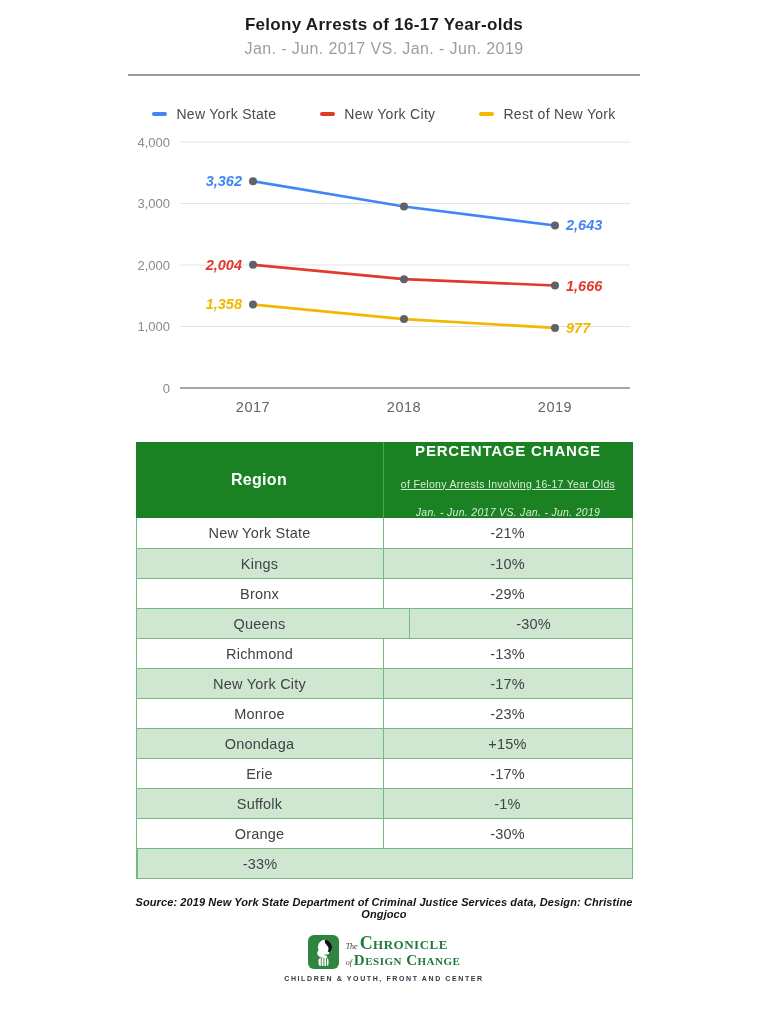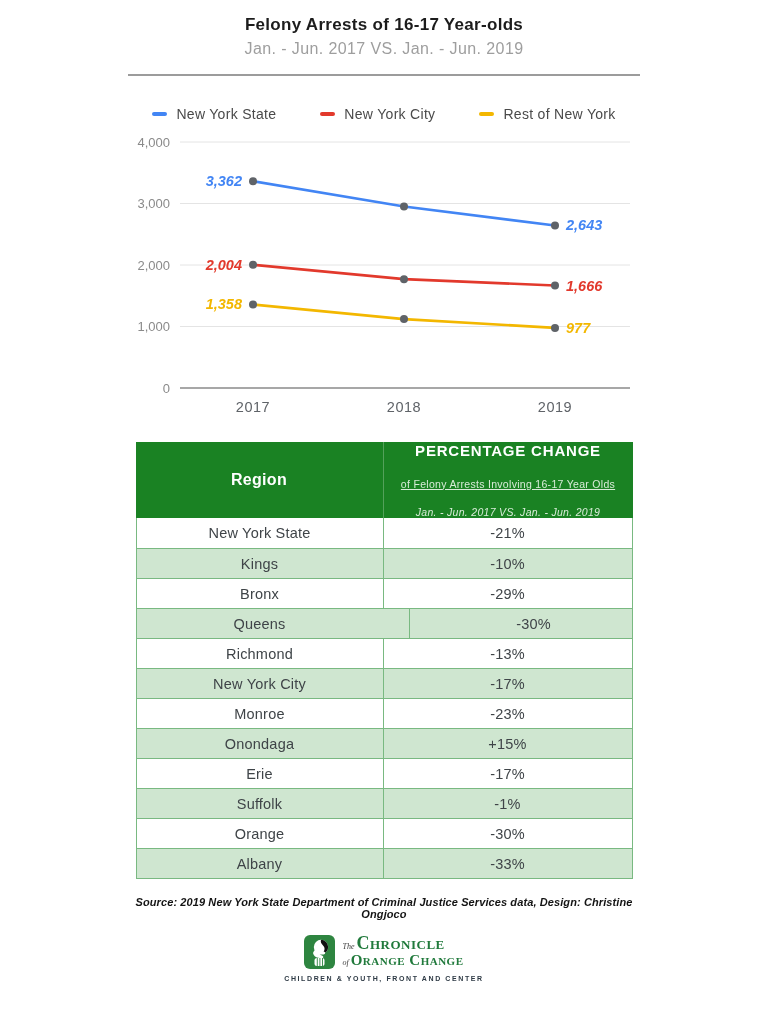--- a/index.html
+++ b/index.html
@@ -164,21 +164,20 @@
           </div>
           <div class="t-row" style="border-color: rgb(121, 185, 129); background: rgb(207, 230, 208);">
             <div class="t-cell region-cell">Suffolk</div>
             <div class="t-cell change-cell" style="border-color: rgb(121, 185, 129);">-1%</div>
           </div>
           <div class="t-row" style="border-color: rgb(121, 185, 129); background: rgb(255, 255, 255);">
             <div class="t-cell region-cell">Orange</div>
             <div class="t-cell change-cell" style="border-color: rgb(121, 185, 129);">-30%</div>
           </div>
           <div class="t-row" style="border-color: rgb(121, 185, 129); background: rgb(207, 230, 208);">
-            <div class="t-cell region-cell">Albany</div>
             <div class="t-cell change-cell" style="border-color: rgb(121, 185, 129);">-33%</div>
           </div>
         </div>
     </div>
 
     <div class="source-line">Source: 2019 New York State Department of Criminal Justice Services data, Design: Christine Ongjoco</div>
 
     <div class="footer-logo">
       <div class="logo-lockup">
         <svg class="logo-mark" viewBox="0 0 31 34">
@@ -189,20 +188,20 @@
           <rect x="10.5" y="23" width="10" height="8" rx="2.5" fill="#ffffff"></rect>
           <line x1="13.3" y1="23" x2="13.3" y2="31" stroke="#2e8540" stroke-width="0.9"></line>
           <line x1="15.9" y1="23" x2="15.9" y2="31" stroke="#2e8540" stroke-width="0.9"></line>
           <line x1="18.5" y1="23" x2="18.5" y2="31" stroke="#2e8540" stroke-width="0.9"></line>
         </svg>
         <div class="wordmark" id="wordmark" style="color: rgb(33, 122, 60);">
           <div class="wm-line">
             <span class="wm-small">The</span><span class="wm-big wm-1">Chronicle</span>
           </div>
           <div class="wm-line">
-            <span class="wm-small">of</span><span class="wm-big wm-2">Orange Change</span>
+            <span class="wm-small">of</span><span class="wm-big wm-2">Design Change</span>
           </div>
         </div>
       </div>
       <div class="logo-tagline">CHILDREN &amp; YOUTH, FRONT AND CENTER</div>
     </div>
   </div>
 </div>
 
 </body></html>

